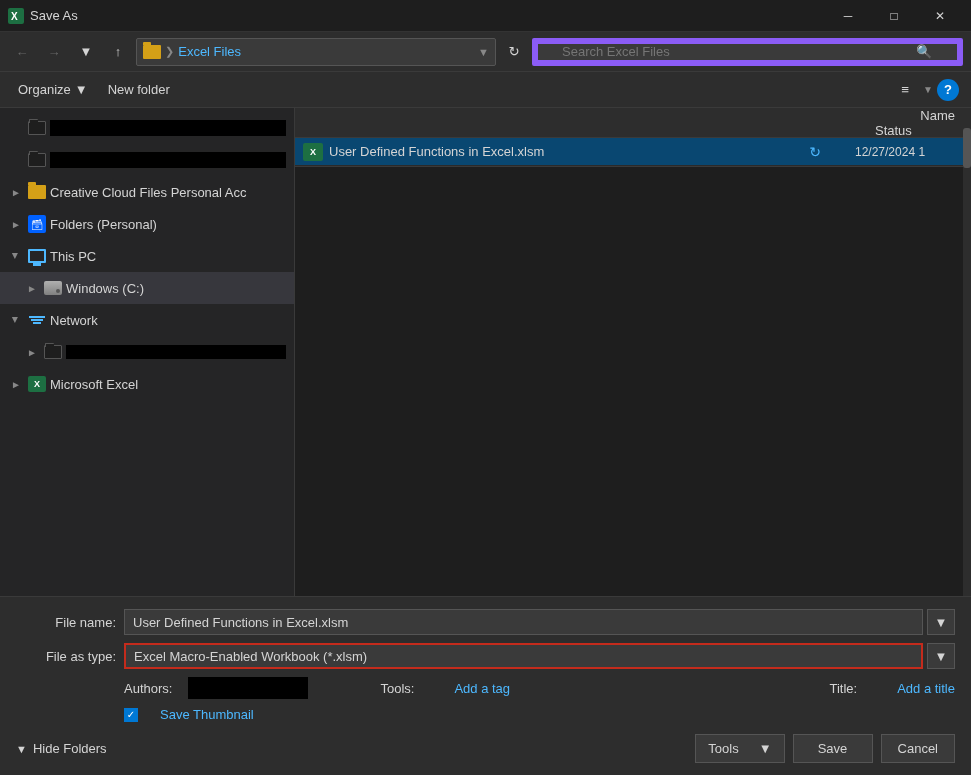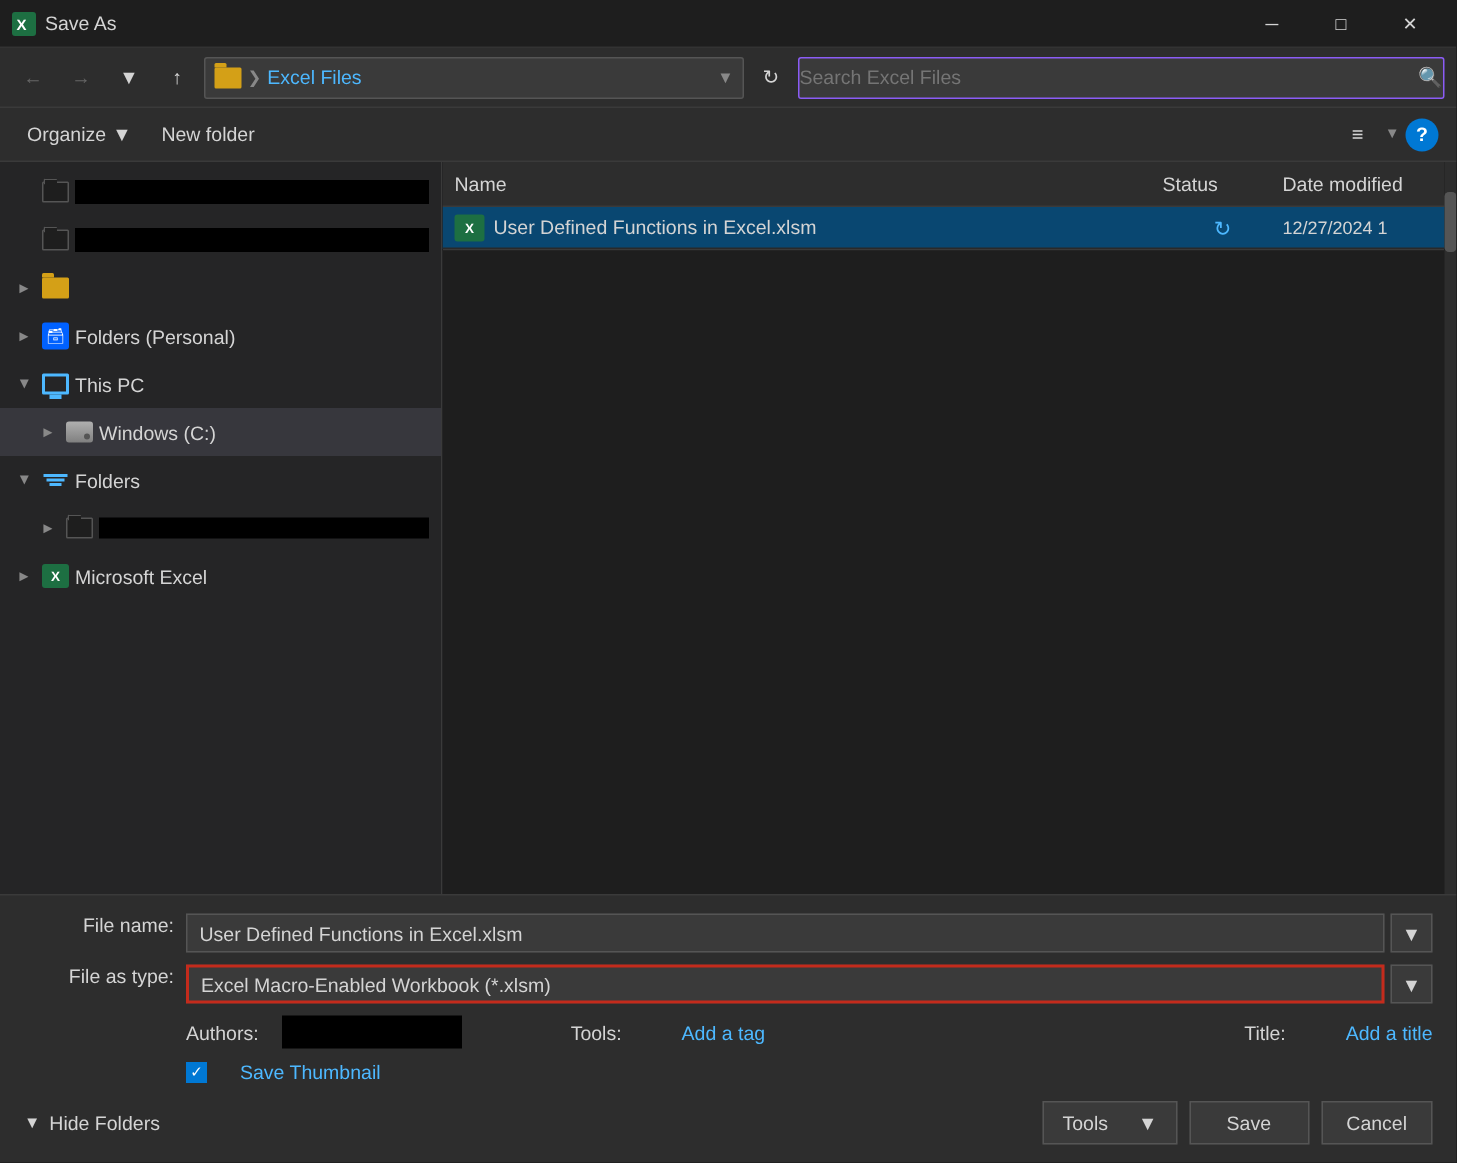--- a/index.html
+++ b/index.html
@@ -130,26 +130,26 @@
       height: 28px;
       display: flex;
       align-items: center;
       justify-content: center;
       cursor: pointer;
       border-radius: 3px;
     }
     .search-box {
       flex: 1;
       background: #3a3a3a;
-      border: 1px solid #8b5cf6;
+      border: 6px solid #8b5cf6;
       border-radius: 2px;
       height: 28px;
       display: flex;
       align-items: center;
-      padding: 0 0;
+      padding: 0 24px;
       gap: 4px;
     }
     .search-input {
       flex: 1;
       background: transparent;
       border: none;
       outline: none;
       color: #888;
       font-size: 13px;
     }
@@ -382,26 +382,27 @@
       flex: 1;
       display: flex;
       flex-direction: column;
       background: #1e1e1e;
       overflow: hidden;
     }
 
     
     .file-list-header {
       display: flex;
-      align-items: center;
+      align-items: flex-end;
       height: 30px;
       background: #2d2d2d;
       border-bottom: 1px solid #3a3a3a;
       padding: 0 8px;
       flex-shrink: 0;
+      flex-direction: column;
     }
     .col-name {
       flex: 1;
       color: #d4d4d4;
       font-size: 13px;
       font-weight: 500;
     }
     .col-status {
       width: 80px;
       color: #d4d4d4;
@@ -476,21 +477,21 @@
 
     
     .bottom-bar {
       background: #2d2d2d;
       border-top: 1px solid #3a3a3a;
       padding: 12px 16px;
       flex-shrink: 0;
     }
     .bottom-row {
       display: flex;
-      align-items: flex-start;
+      align-items: center;
       margin-bottom: 8px;
     }
     .bottom-label {
       width: 100px;
       text-align: right;
       color: #d4d4d4;
       font-size: 13px;
       margin-right: 8px;
     }
     .bottom-input {
@@ -712,20 +713,21 @@
 
     <div class="sidebar-item">
       <div class="sidebar-chevron"></div>
       <div class="folder-icon black-folder"></div>
       <span class="sidebar-label" style="background:#000; width:140px; height:16px; display:inline-block;"></span>
     </div>
 
     <div class="sidebar-item">
       <div class="sidebar-chevron">►</div>
       <div class="folder-icon"></div>
+      <span class="sidebar-label">Creative Cloud Files Personal Acc</span>
     </div>
 
     <div class="sidebar-item">
       <div class="sidebar-chevron">►</div>
       <div class="dropbox-icon">🗃</div>
       <span class="sidebar-label">Folders (Personal)</span>
     </div>
 
     <div class="sidebar-item">
       <div class="sidebar-chevron expanded">►</div>
@@ -739,21 +741,21 @@
       <span class="sidebar-label">Windows (C:)</span>
     </div>
 
     <div class="sidebar-item">
       <div class="sidebar-chevron expanded">►</div>
       <div class="network-icon">
         <div class="network-bar" style="width:16px;"></div>
         <div class="network-bar" style="width:12px;"></div>
         <div class="network-bar" style="width:8px;"></div>
       </div>
-      <span class="sidebar-label">Folders</span>
+      <span class="sidebar-label">Network</span>
     </div>
 
     <div class="sidebar-item nested-item">
       <div class="sidebar-chevron">►</div>
       <div class="folder-icon black-folder"></div>
       <span class="sidebar-label" style="background:#000; width:100px; height:14px; display:inline-block;"></span>
     </div>
 
     <div class="sidebar-item">
       <div class="sidebar-chevron">►</div>

